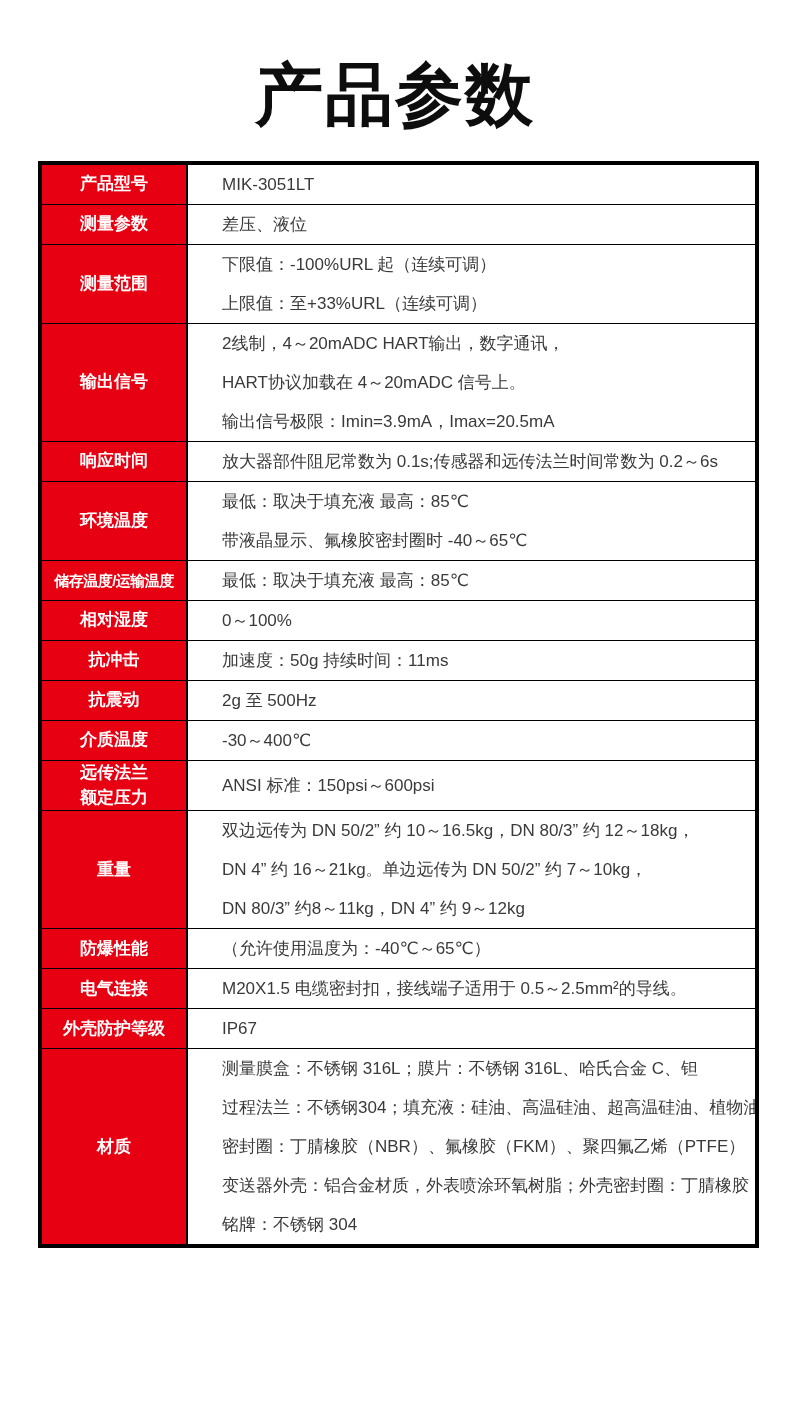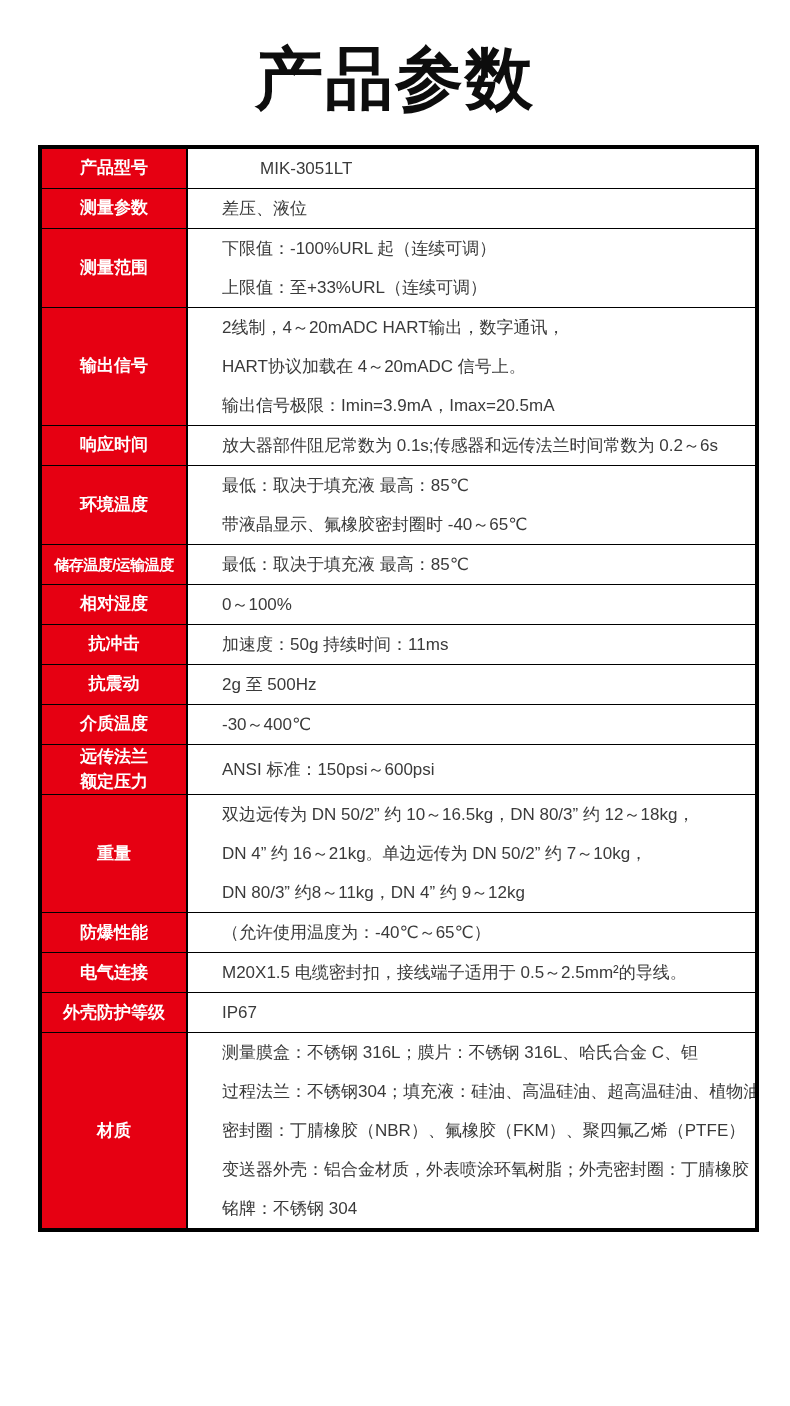--- a/index.html
+++ b/index.html
@@ -18,33 +18,34 @@
     overflow: hidden;
   }
   .page-title {
     padding-top: 40px;
     text-align: center;
     font-size: 68px;
     line-height: 1.12;
     font-weight: 900;
     letter-spacing: 2px;
     color: var(--title);
+    margin-top: 16px;
   }
   .spec-table {
     width: 721px;
     margin: 29px 0 0 38px;
     border: 4px solid var(--ink);
     background: #ffffff;
   }
   .spec-row {
     display: flex;
     align-items: stretch;
     border-top: 1.5px solid var(--ink);
   }
-  .spec-row:first-child { border-top: none; gap: 38px; }
+  .spec-row:first-child { border-top: none; }
   .spec-label {
     flex: 0 0 146px;
     background: var(--red);
     border-right: 2px solid var(--ink);
     color: #ffffff;
     font-size: 17px;
     font-weight: 700;
     display: flex;
     align-items: center;
     justify-content: center;

